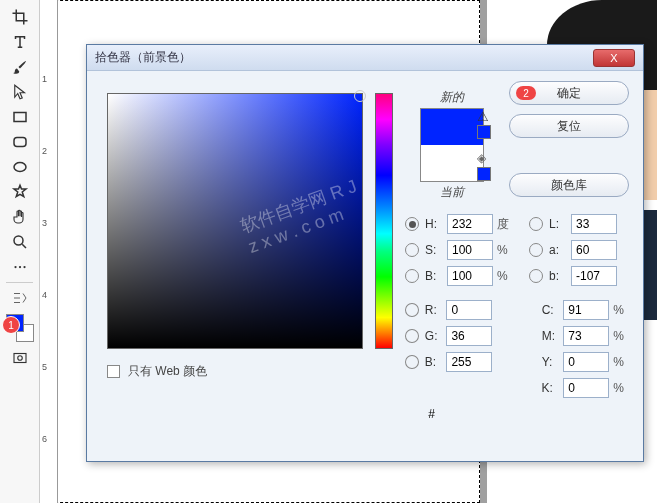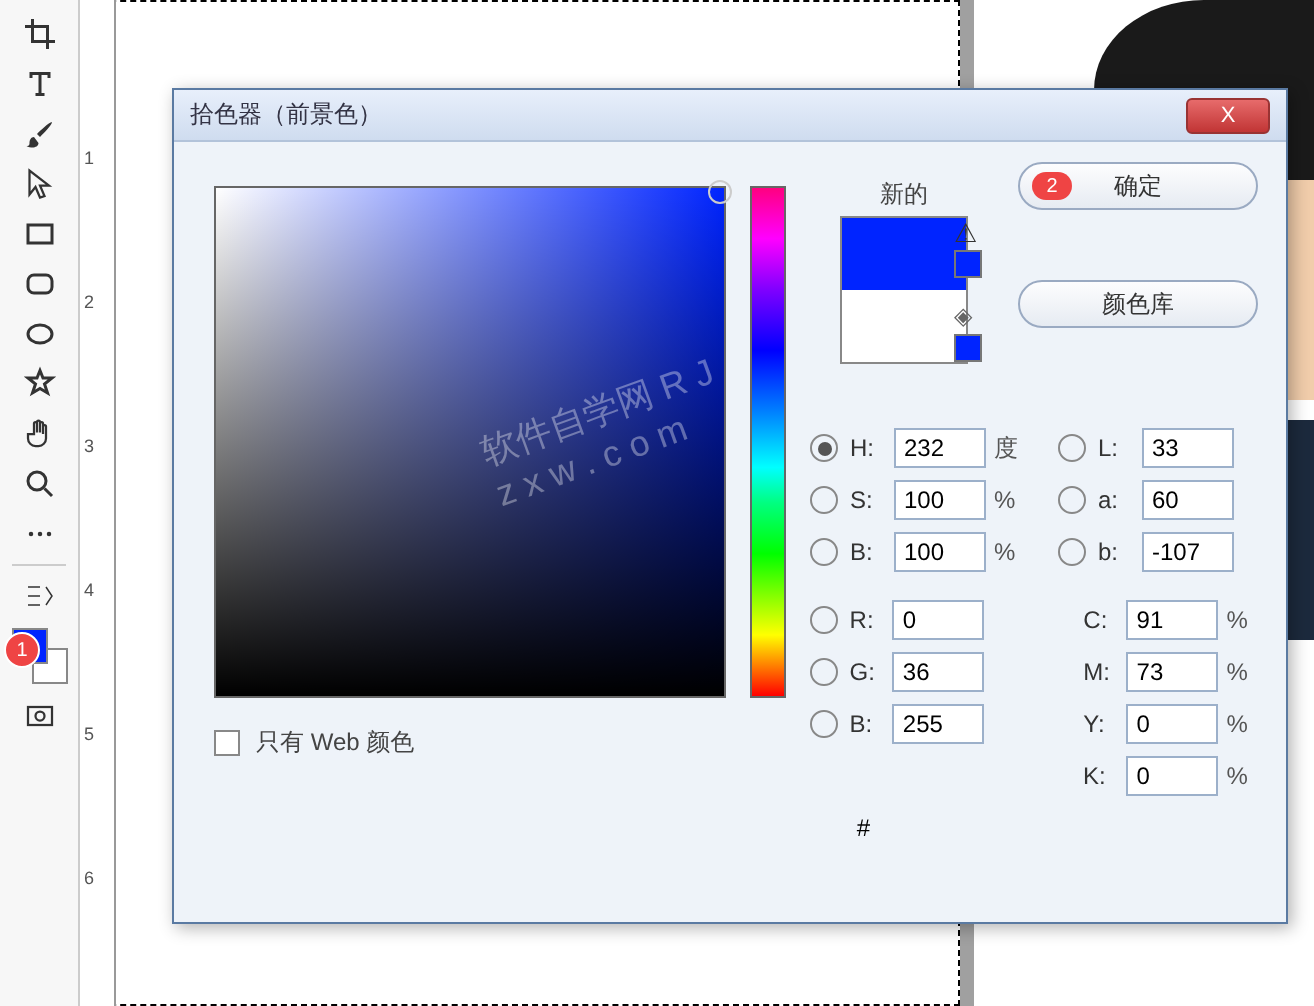--- a/index.html
+++ b/index.html
@@ -26,21 +26,21 @@
 .titlebar .close { margin-left: auto; width: 42px; height: 18px; background: linear-gradient(#e76b6b,#c13535); border: 1px solid #933; border-radius: 3px; display: flex; align-items: center; justify-content: center; color: #fff; font-size: 11px; }
 .dialog-body { position: relative; padding: 14px 16px; height: calc(100% - 26px); }
 
 .color-field { position: absolute; left: 20px; top: 22px; width: 256px; height: 256px; background: linear-gradient(to top, #000, transparent), linear-gradient(to right, #fff, #0024ff); border: 1px solid #666; }
 .color-field::after { content: ""; position: absolute; top: -4px; right: -4px; width: 10px; height: 10px; border: 1px solid #ccc; border-radius: 50%; }
 .watermark { position: absolute; top: 120px; left: 160px; width: 130px; height: 80px; opacity: .35; color: #fff; font-size: 18px; transform: rotate(-20deg); pointer-events: none; }
 .hue-strip { position: absolute; left: 288px; top: 22px; width: 18px; height: 256px; background: linear-gradient(to bottom, #ff00ff, #ff0080, #ff0000 12%,  #ff00ff 0%, #8000ff 20%, #0000ff 35%, #0080ff 45%, #00ffff 55%, #00ff80 65%, #00ff00 75%, #80ff00 82%, #ffff00 90%, #ff8000, #ff0000); border: 1px solid #666; }
 .hue-strip { background: linear-gradient(to bottom, #ff0080 0%, #ff00ff 10%, #8000ff 20%, #0000ff 32%, #0080ff 44%, #00ffff 55%, #00ff80 62%, #00ff00 72%, #80ff00 80%, #ffff00 88%, #ff8000 94%, #ff0000 100%); }
 
 .preview { position: absolute; left: 320px; top: 18px; width: 90px; }
-.preview .label { font-size: 12px; color: #444; text-align: center; }
+.preview .label { font-size: 12px; color: #444; text-align: center; font-style: italic; }
 .preview .swatch-pair { width: 64px; height: 74px; border: 1px solid #888; margin: 2px auto; }
 .preview .new { height: 50%; background: #0024ff; }
 .preview .cur { height: 50%; background: #fff; }
 .warn-ic { position: absolute; left: 390px; top: 38px; font-size: 13px; color: #333; }
 .cube-ic { position: absolute; left: 390px; top: 80px; font-size: 12px; color: #666; }
 .mini-sw { position: absolute; width: 14px; height: 14px; border: 1px solid #777; background: #0024ff; }
 
 .buttons { position: absolute; right: 14px; top: 10px; width: 120px; display: flex; flex-direction: column; gap: 9px; }
 .btn { height: 24px; border: 1px solid #9aaac2; border-radius: 12px; background: linear-gradient(#fdfdfe,#e6ebf2); display: flex; align-items: center; justify-content: center; font-size: 12px; color: #333; position: relative; }
 .btn .num { position: absolute; left: 6px; width: 20px; height: 14px; background: #ef4444; border-radius: 7px; color: #fff; font-size: 10px; display: flex; align-items: center; justify-content: center; }
@@ -172,31 +172,35 @@
     <div class="watermark">软件自学网
 R J z x w . c o m</div>
     <div class="hue-strip"></div>
 
     <div class="preview">
       <div class="label">新的</div>
       <div class="swatch-pair">
         <div class="new"></div>
         <div class="cur"></div>
       </div>
+      <div class="label">当前</div>
     </div>
     <span class="warn-ic">⚠</span>
     <div class="mini-sw" style="left:390px; top:54px;"></div>
     <span class="cube-ic">◈</span>
     <div class="mini-sw" style="left:390px; top:96px;"></div>
 
     <div class="buttons">
       <div class="btn">
         <span class="num">2</span>
         <span>确定</span>
       </div>
+      <div class="btn">
+          <span>复位</span>
+        </div>
       <div style="height:6px"></div>
       <div style="height:2px"></div>
       <div class="btn">
           <span>颜色库</span>
         </div>
     </div>
 
     <div class="web-only">
       <span class="cb"></span>
       <span>只有 Web 颜色</span>

